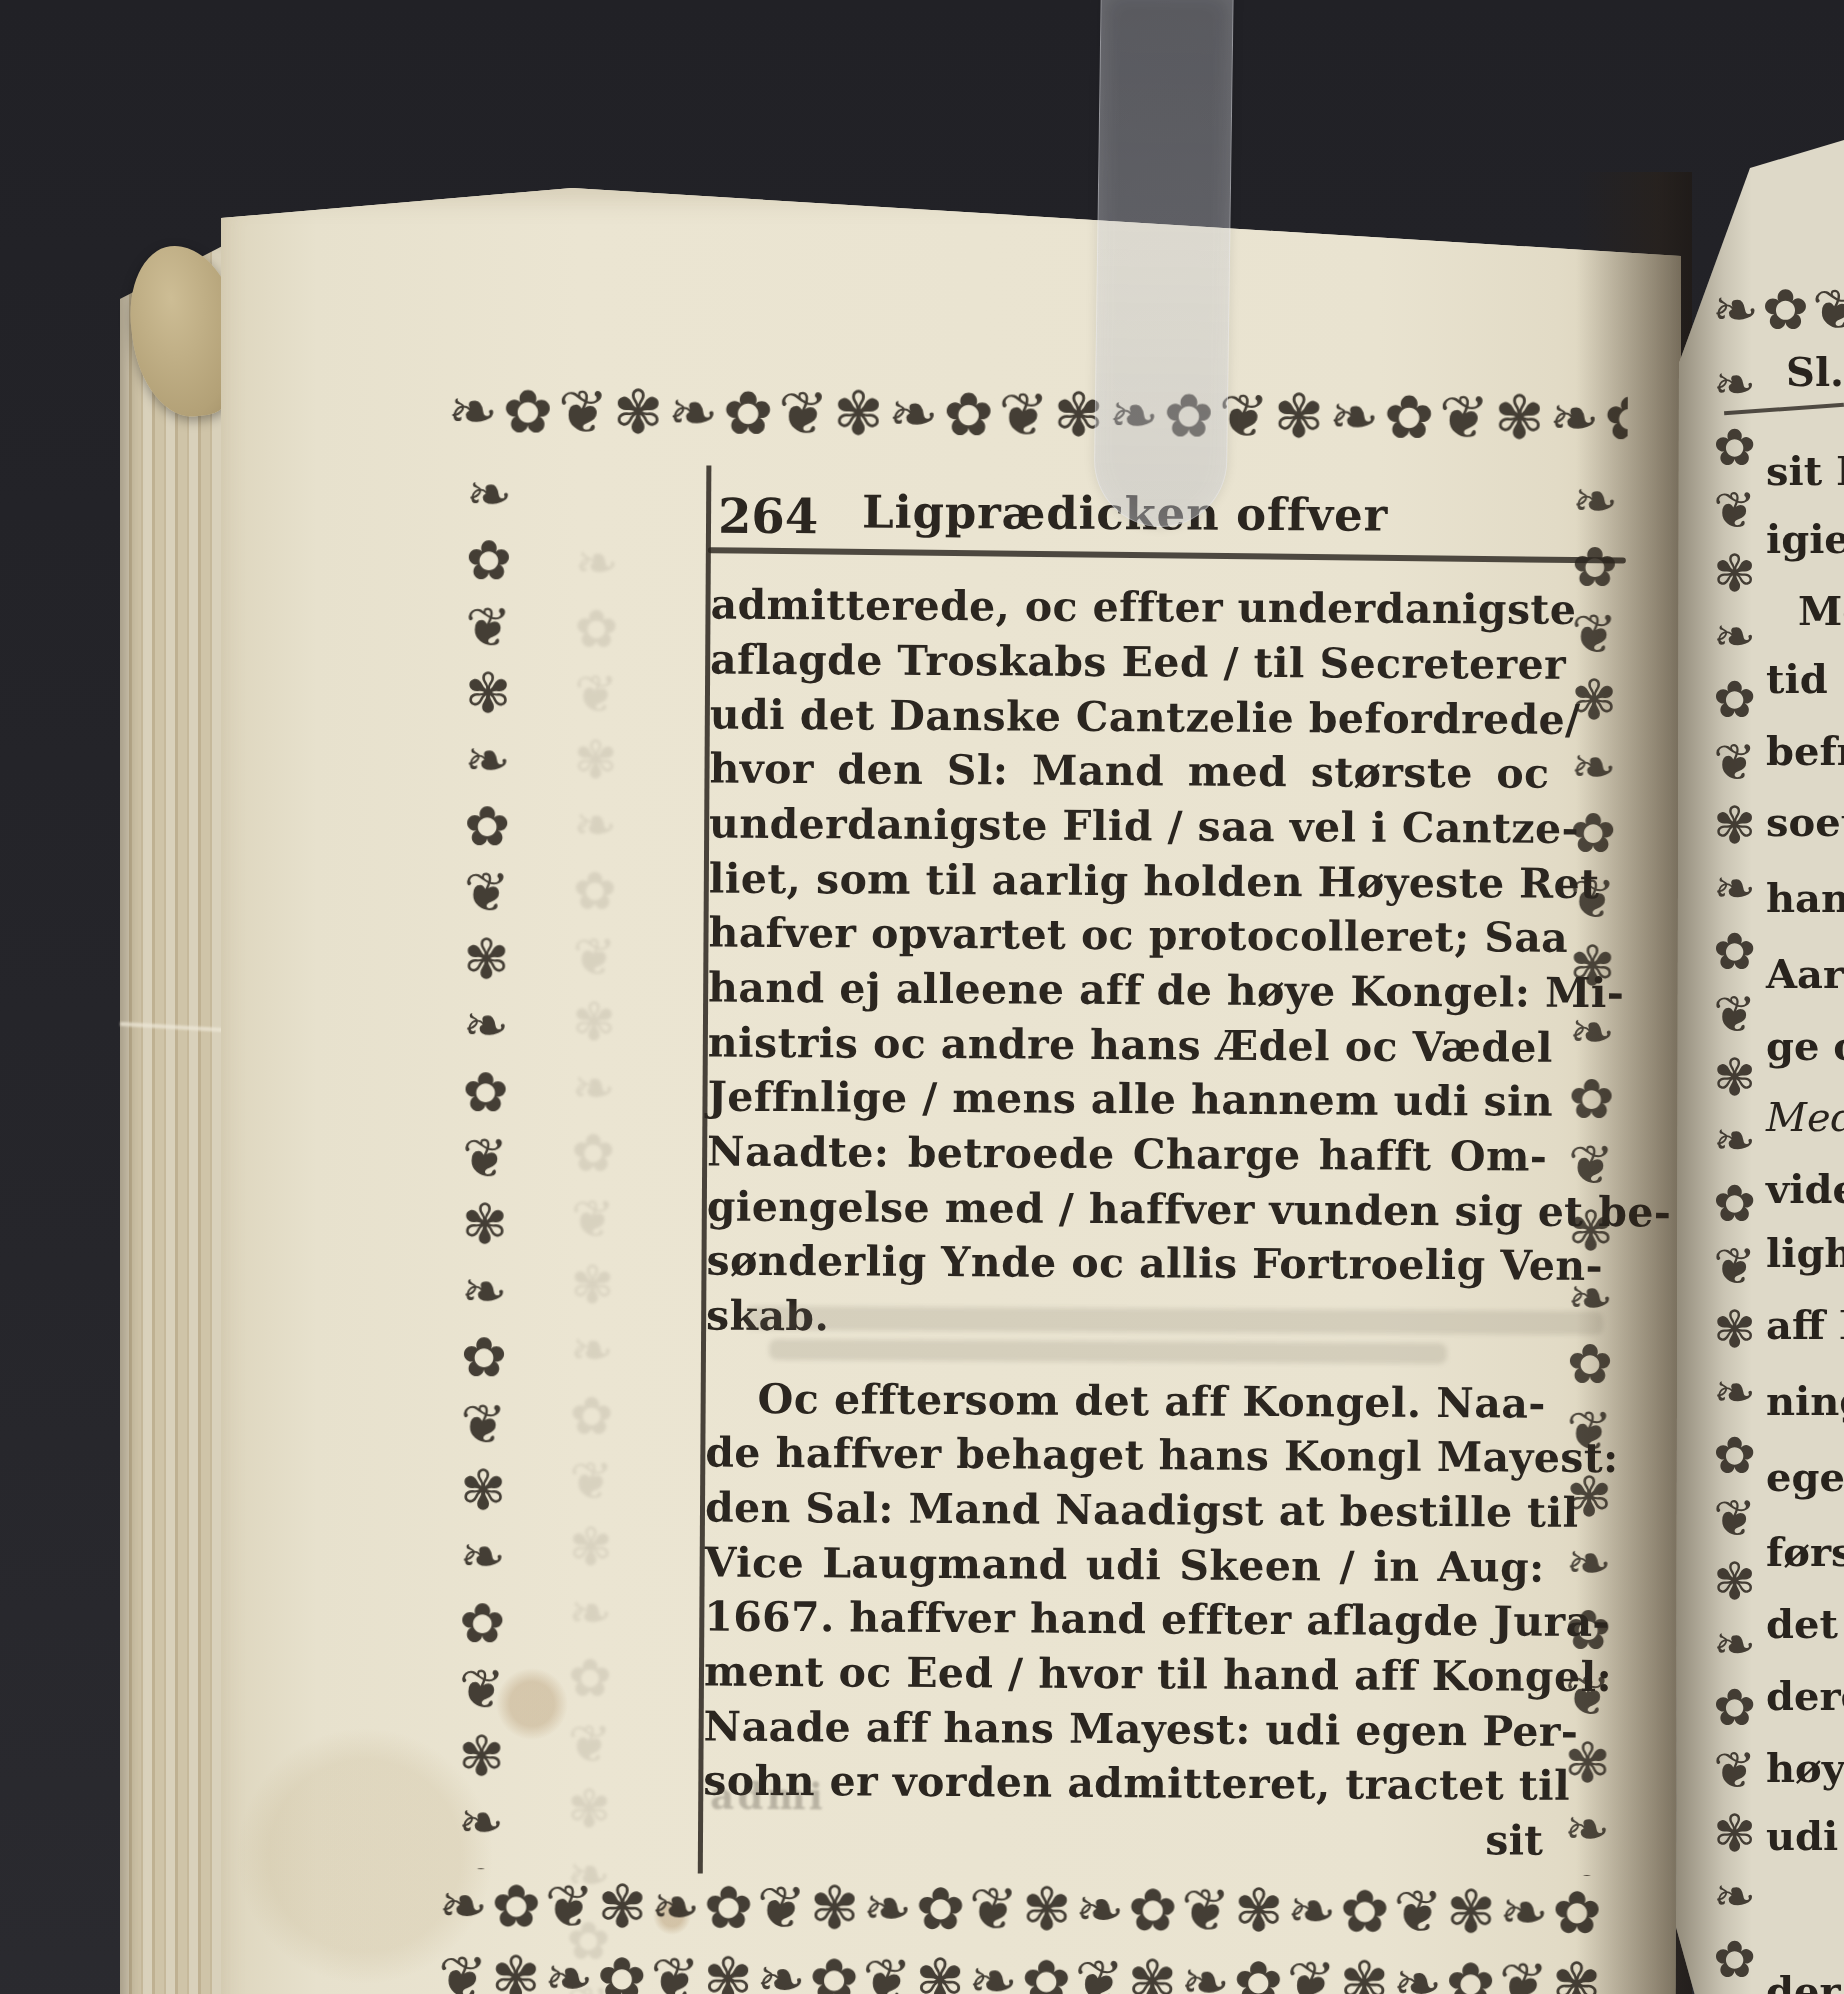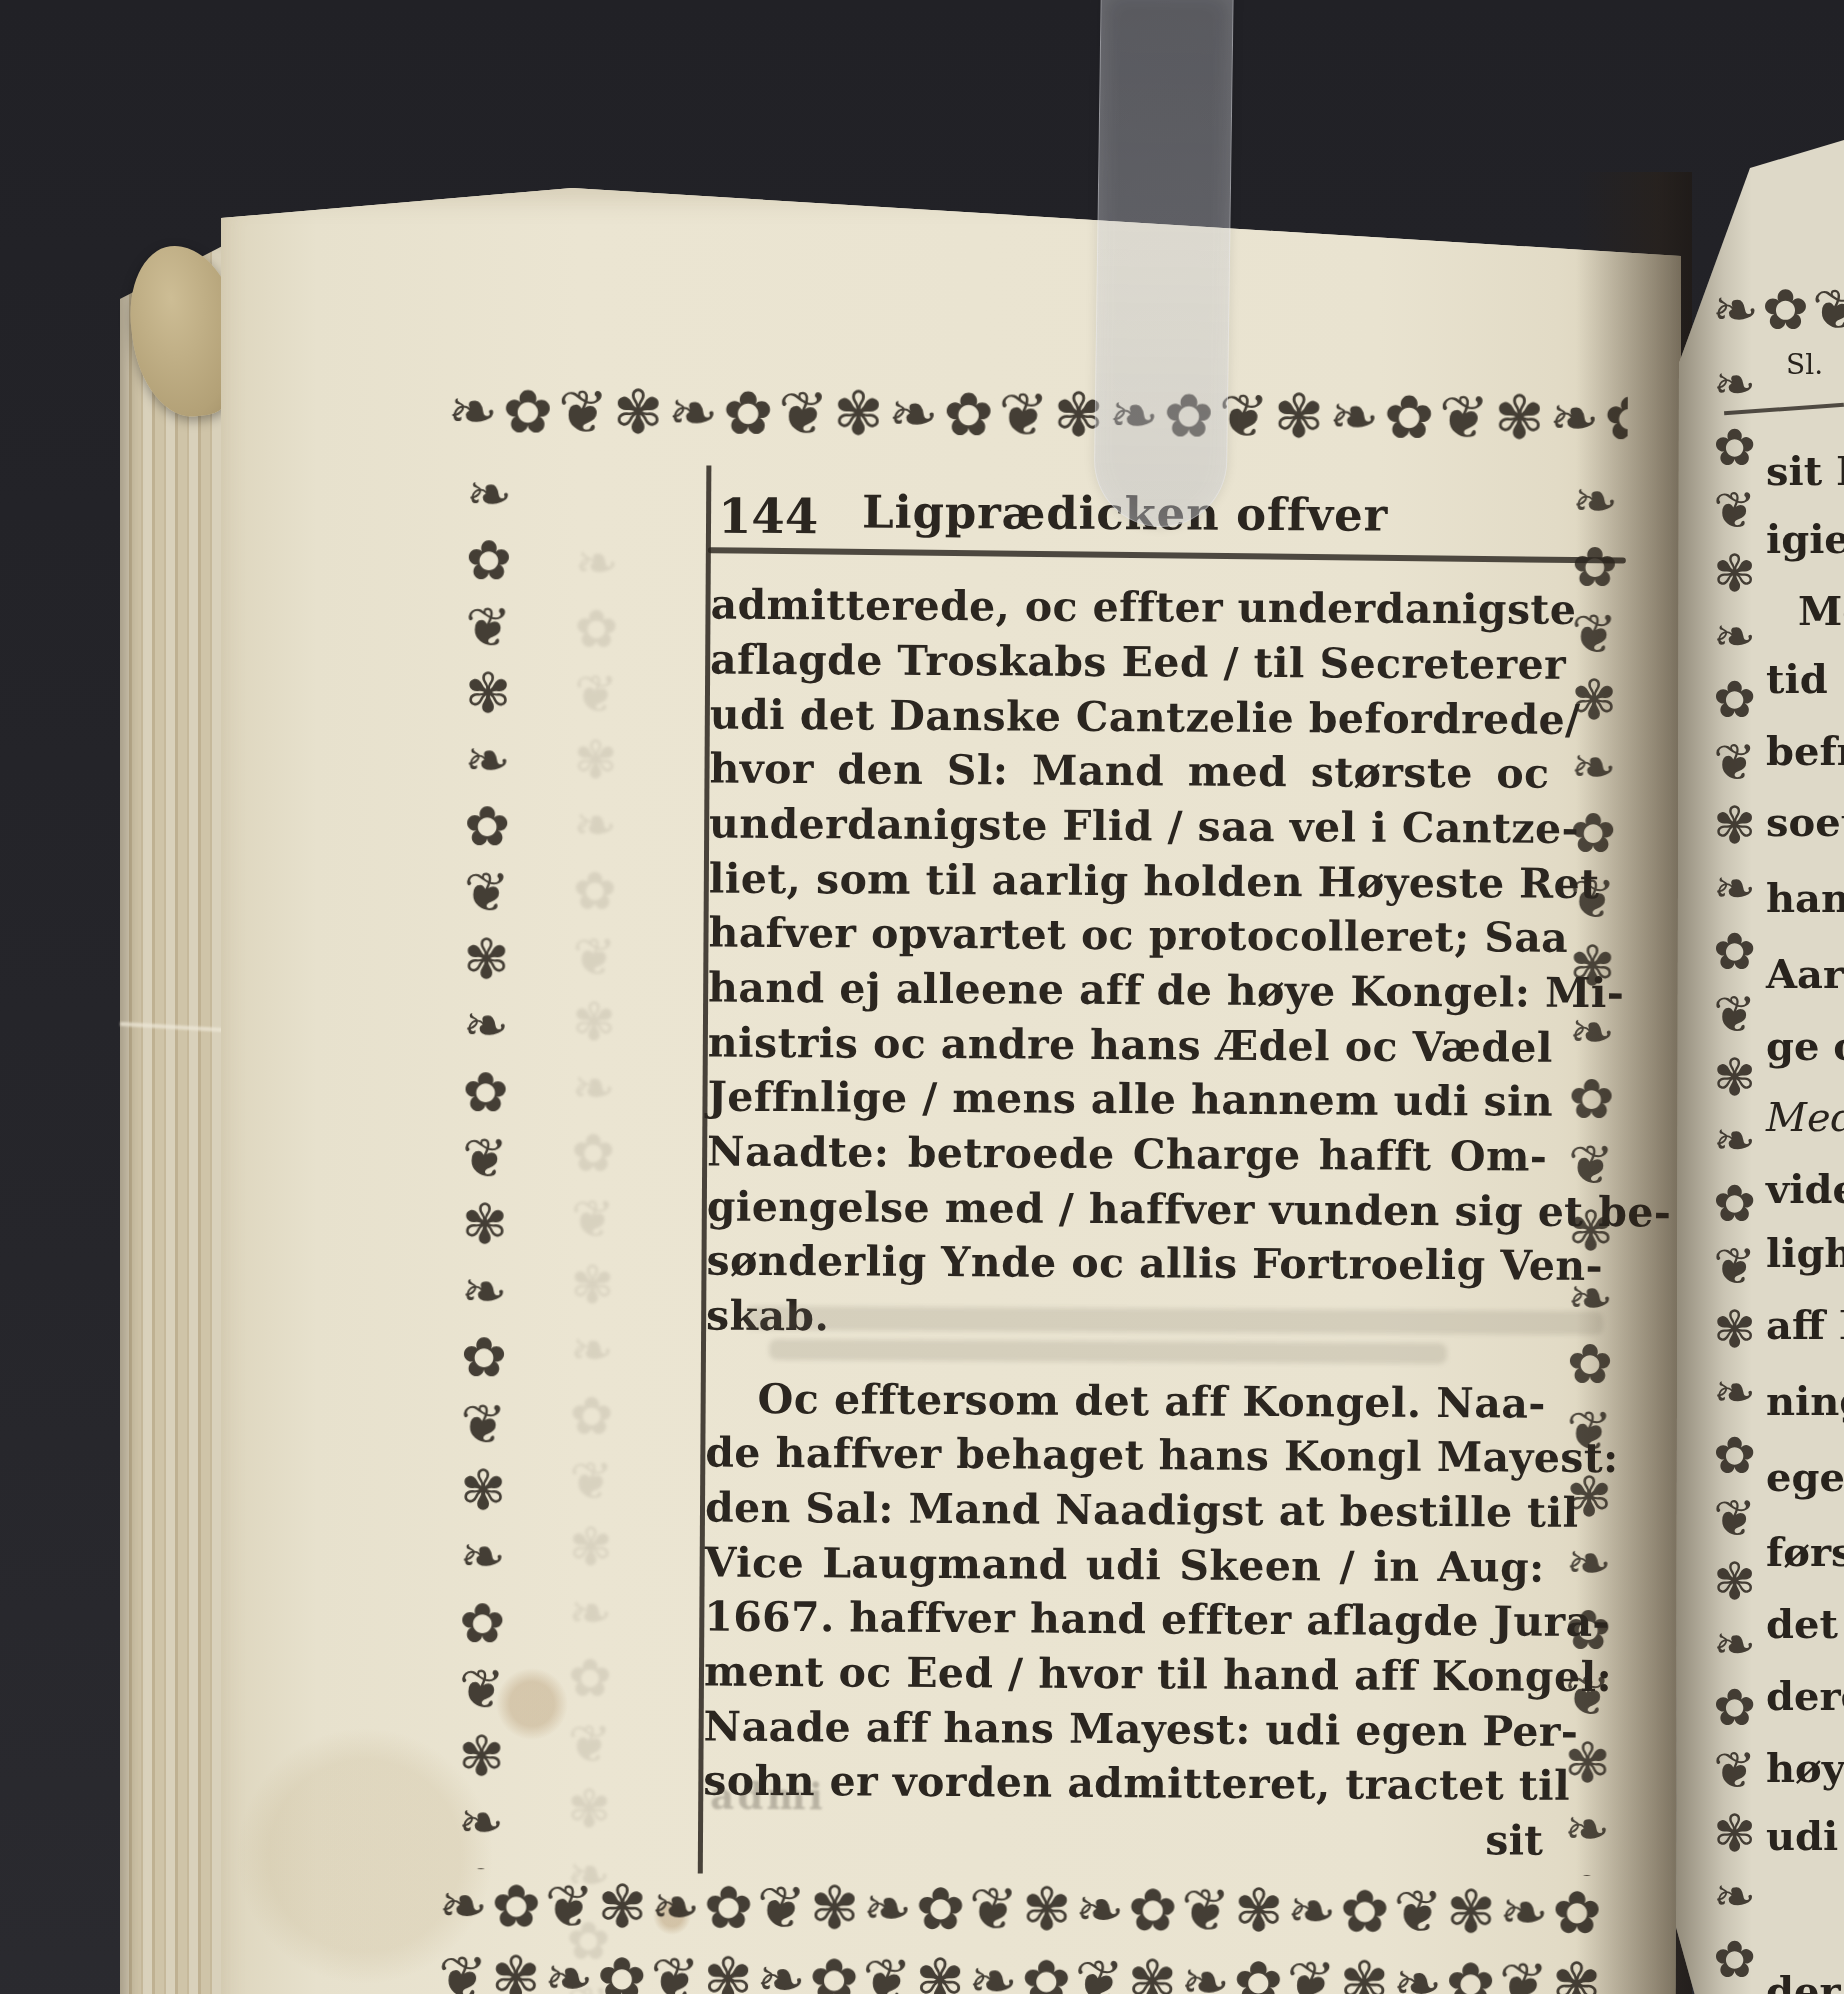--- a/index.html
+++ b/index.html
@@ -77,21 +77,21 @@
        background:
          linear-gradient(90deg,rgba(58,48,32,.55),rgba(58,48,32,.12) 60px,rgba(58,48,32,0) 88px),
          linear-gradient(0deg,#c8bc9e 0 60px,rgba(200,188,158,0) 104px),
          #ded9c8;
        clip-path:polygon(100% 0,86px 28px,15px 223px,12px 1787px,42px 1895px,82px 1963px,100% 2007px);}
   .rp-orn-top{position:absolute;left:48px;top:132px;width:136px;height:80px;
        font-size:56px;line-height:76px;letter-spacing:3.2px;white-space:nowrap;}
   .rp-orn-col{position:absolute;left:34px;top:215px;bottom:128px;width:66px;
        writing-mode:vertical-rl;text-orientation:upright;font-size:51px;
        letter-spacing:4px;white-space:nowrap;}
-  .rp-header{position:absolute;left:122px;top:208px;font-size:28px;font-weight:400;}
+  .rp-header{position:absolute;left:122px;top:208px;font-size:40px;font-weight:700;}
   .rp-rule{position:absolute;left:60px;top:267px;width:120px;height:4px;
        background:#2b2620;opacity:.8;transform:rotate(-4deg);}
   .rp-line{position:absolute;left:102px;font-size:40px;font-weight:700;white-space:nowrap;}
   .rp-line.it{font-style:italic;font-weight:400;}
 
   
   .strap{z-index:10;background:linear-gradient(180deg,rgba(208,210,216,.32),rgba(188,190,196,.44));
        border:1.2px solid rgba(248,248,252,.38);
        box-shadow:inset 0 0 24px rgba(255,255,255,.14), 0 0 12px rgba(0,0,0,.10);}
   .strap-top{left:1097px;top:-9.6px;width:131px;height:535px;
@@ -109,21 +109,21 @@
   <div class="abs page-thickness"></div>
   <div class="abs left-page"></div>
 
   <div class="abs print-frame">
     <div class="band-top orn">❧✿❦✾❧✿❦✾❧✿❦✾❧✿❦✾❧✿❦✾❧✿❦✾❧✿❦✾❧✿❦✾</div>
     <div class="band-left orn">❧✿❦✾❧✿❦✾❧✿❦✾❧✿❦✾❧✿❦✾❧✿❦✾❧✿❦✾</div>
     <div class="band-right orn">❧✿❦✾❧✿❦✾❧✿❦✾❧✿❦✾❧✿❦✾❧✿❦✾❧✿❦✾</div>
     <div class="band-bottom orn">❧✿❦✾❧✿❦✾❧✿❦✾❧✿❦✾❧✿❦✾❧✿❦✾❧✿❦✾❧✿❦✾❧✿❦✾❧✿❦✾❧✿❦✾❧✿❦✾❧✿❦✾❧✿❦✾❧✿❦✾❧✿❦✾</div>
     <div class="ghost-col">❧✿❦✾❧✿❦✾❧✿❦✾❧✿❦✾❧✿❦✾❧✿❦✾</div>
 
-    <div class="header-num">144</div>
+    <div class="header-num">264</div>
     <div class="header-title">Ligprædicken offver</div>
     <div class="header-rule"></div>
     <div class="col-rule"></div>
 
     <div class="body-line" style="top:215px">admitterede, oc effter underdanigste</div>
     <div class="body-line" style="top:270px">aflagde Troskabs Eed / til Secreterer</div>
     <div class="body-line" style="top:325px">udi det Danske Cantzelie befordrede/</div>
     <div class="body-line" style="top:379px">hvor den Sl: Mand med største oc</div>
     <div class="body-line" style="top:434px">underdanigste Flid / saa vel i Cantze-</div>
     <div class="body-line" style="top:489px">liet, som til aarlig holden Høyeste Ret</div>

